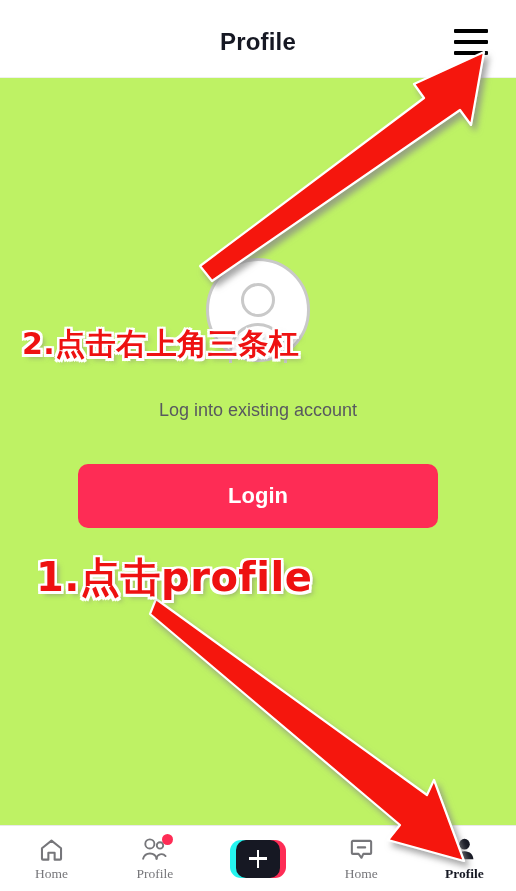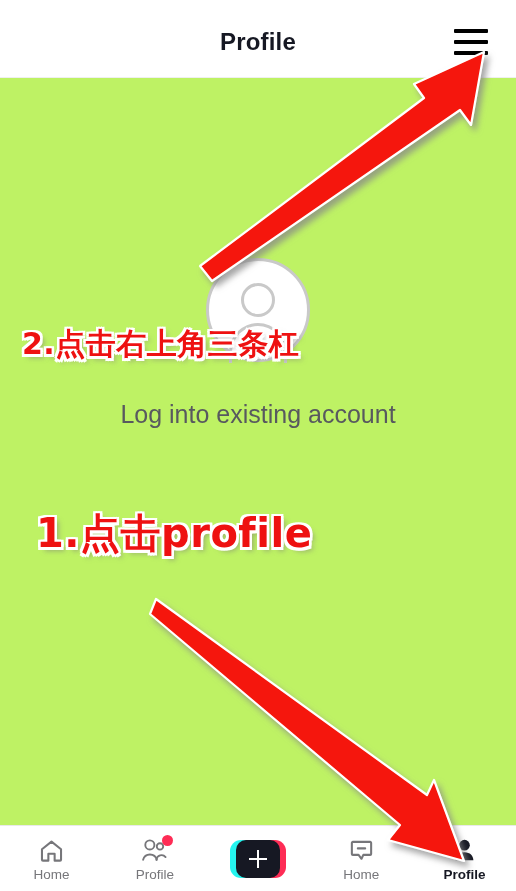--- a/index.html
+++ b/index.html
@@ -102,21 +102,21 @@
     border-bottom: none;
     border-radius: 29px 29px 0 0;
   }
 
   .login-hint {
     position: absolute;
     left: 0;
     top: 400px;
     width: 516px;
     text-align: center;
-    font-size: 25px;
+    font-size: 18px;
     color: #58595f;
   }
 
   .login-btn {
     position: absolute;
     left: 78px;
     top: 464px;
     width: 360px;
     height: 64px;
     background: #fe2c55;
@@ -132,21 +132,22 @@
   
   .bottom-nav {
     position: absolute;
     left: 0;
     bottom: 0;
     width: 516px;
     height: 66px;
     background: #ffffff;
     border-top: 1px solid #e9e9e9;
     display: flex;
-    align-items: flex-start;
+    align-items: center;
+    font-family: Liberation Serif, serif;
   }
   .nav-item {
     flex: 1;
     height: 66px;
     display: flex;
     flex-direction: column;
     align-items: center;
     justify-content: center;
     gap: 3px;
     position: relative;
@@ -242,21 +243,21 @@
   }
   .anno-2 {
     left: 22px;
     top: 277px;
     font-size: 30px;
     letter-spacing: 0.5px;
     margin-top: 47px;
   }
   .anno-1 {
     left: 36px;
-    top: 506px;
+    top: 550px;
     font-size: 40px;
     letter-spacing: 0.5px;
   }
 </style>
 </head>
 <body>
 
 <div id="screen">
 
   <div class="top-pill"></div>
@@ -270,20 +271,21 @@
     </div>
   </div>
 
   <div class="avatar-placeholder">
     <div class="avatar-head"></div>
     <div class="avatar-body"></div>
   </div>
 
   <div class="login-hint">Log into existing account</div>
 
+  <button class="login-btn">Login</button>
 
   <div class="bottom-nav">
 
     <div class="nav-item">
       <div class="nav-icon">
         <svg width="27" height="26" viewBox="0 0 24 24" fill="none" stroke="#76767a" stroke-width="1.9" stroke-linejoin="round" stroke-linecap="round">
           <path d="M3.2 10.4 12 3.3l8.8 7.1V20a0.9 0.9 0 0 1-0.9 0.9h-5V14.6H9.1v6.3h-5A0.9 0.9 0 0 1 3.2 20z"></path>
         </svg>
       </div>
       <div class="nav-label">Home</div>

